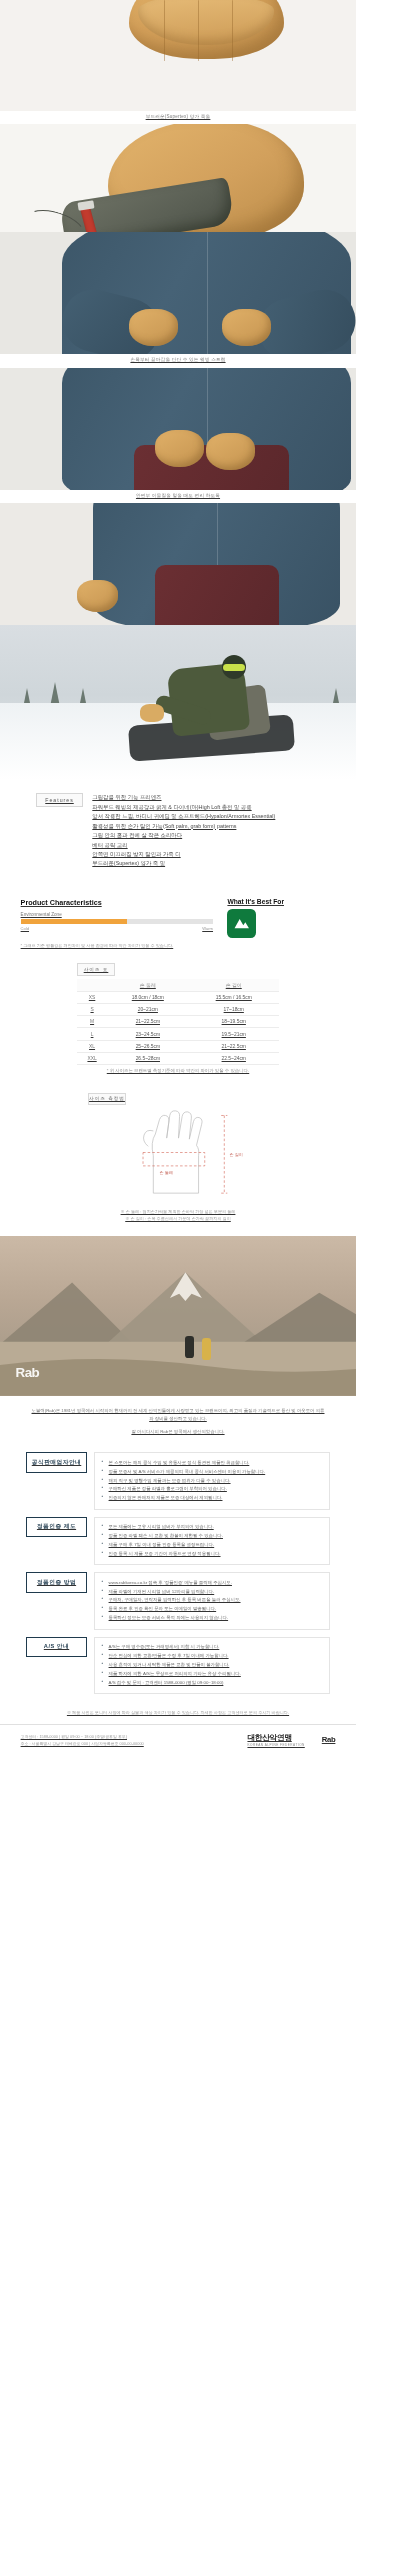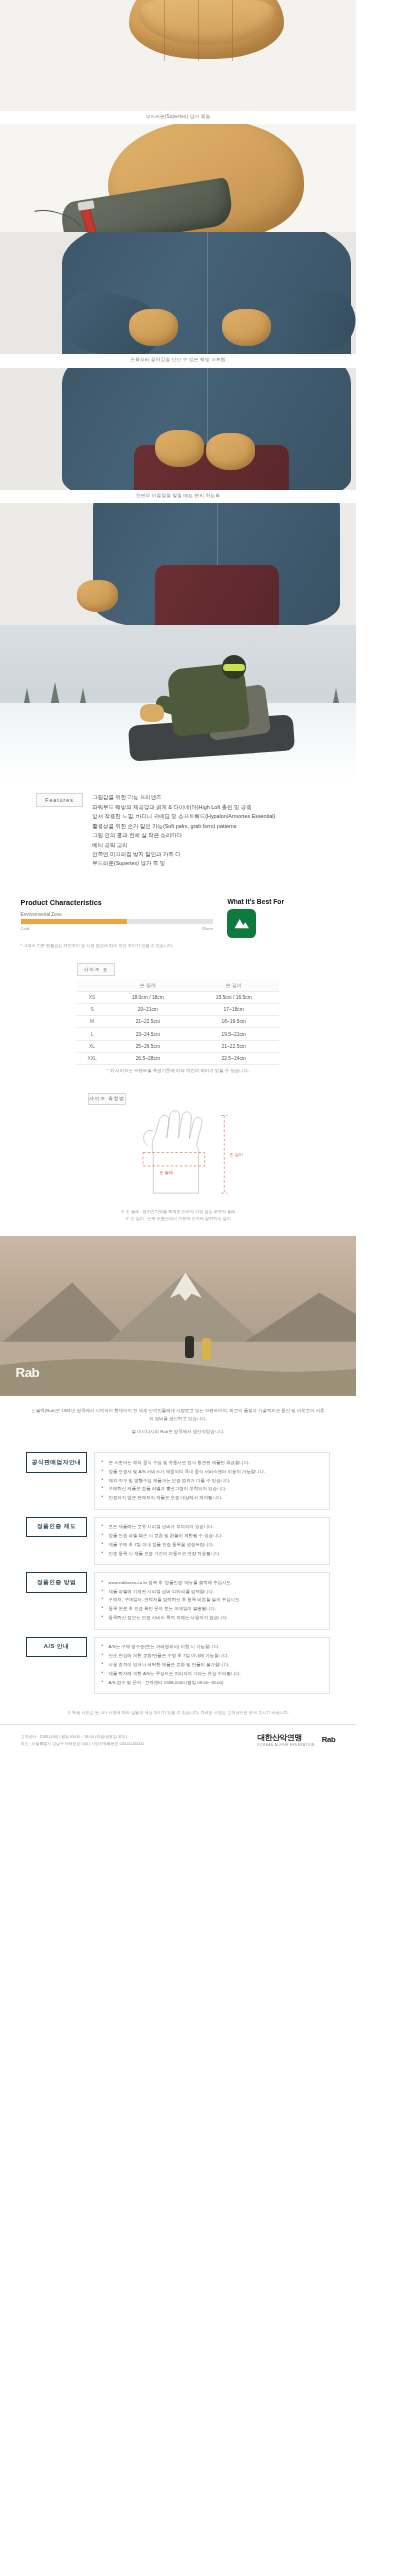--- a/index.html
+++ b/index.html
@@ -4,21 +4,21 @@
 <style>
   * { box-sizing: border-box; }
   html, body { margin: 0; padding: 0; }
   body {
     width: 412px;
     background: #ffffff;
     font-family: "Liberation Sans", sans-serif;
     color: #333;
     -webkit-font-smoothing: antialiased;
   }
-  .page { width: 356px; position: relative; overflow: hidden; }
+  .page { width: 356px; position: relative; overflow: hidden; text-decoration: underline; }
 
   
   .photo { position: relative; width: 412px; overflow: hidden; }
   .caption {
     text-align: center;
     font-size: 4.6px;
     color: #7a7a7a;
     letter-spacing: 0.2px;
     padding: 3.1px 0 5.2px;
     background: #fff;
@@ -193,21 +193,21 @@
     content:"●"; position:absolute; left:0; top:0; font-size:2.6px; color:#1f3a4d; line-height:2.6;
   }
   .policy-foot{ font-size:4.1px; color:#999; text-align:center; padding:3.1px 20.6px 7.2px; line-height:1.7;}
 
   
   .footer{
     border-top:0.5px solid #e0e0e0; padding:8.2px 20.6px 13.4px;
     display:flex; align-items:center; justify-content:space-between;
   }
   .footer-left{ font-size:3.9px; color:#999; line-height:1.8; }
-  .brandmarks{ display:flex; align-items:center; gap:7px; }
+  .brandmarks{ display:flex; align-items:center; gap:17px; }
   .bm{ font-size:7.7px; font-weight:bold; color:#222; letter-spacing:-0.3px;}
   .bm small{ display:block; font-size:3.1px; font-weight:normal; color:#888; letter-spacing:0.5px; text-align:center;}
 </style>
 </head>
 <body>
 
 <div class="page">
 
   <div class="photo shot1">
     <div class="glove-a"></div>

